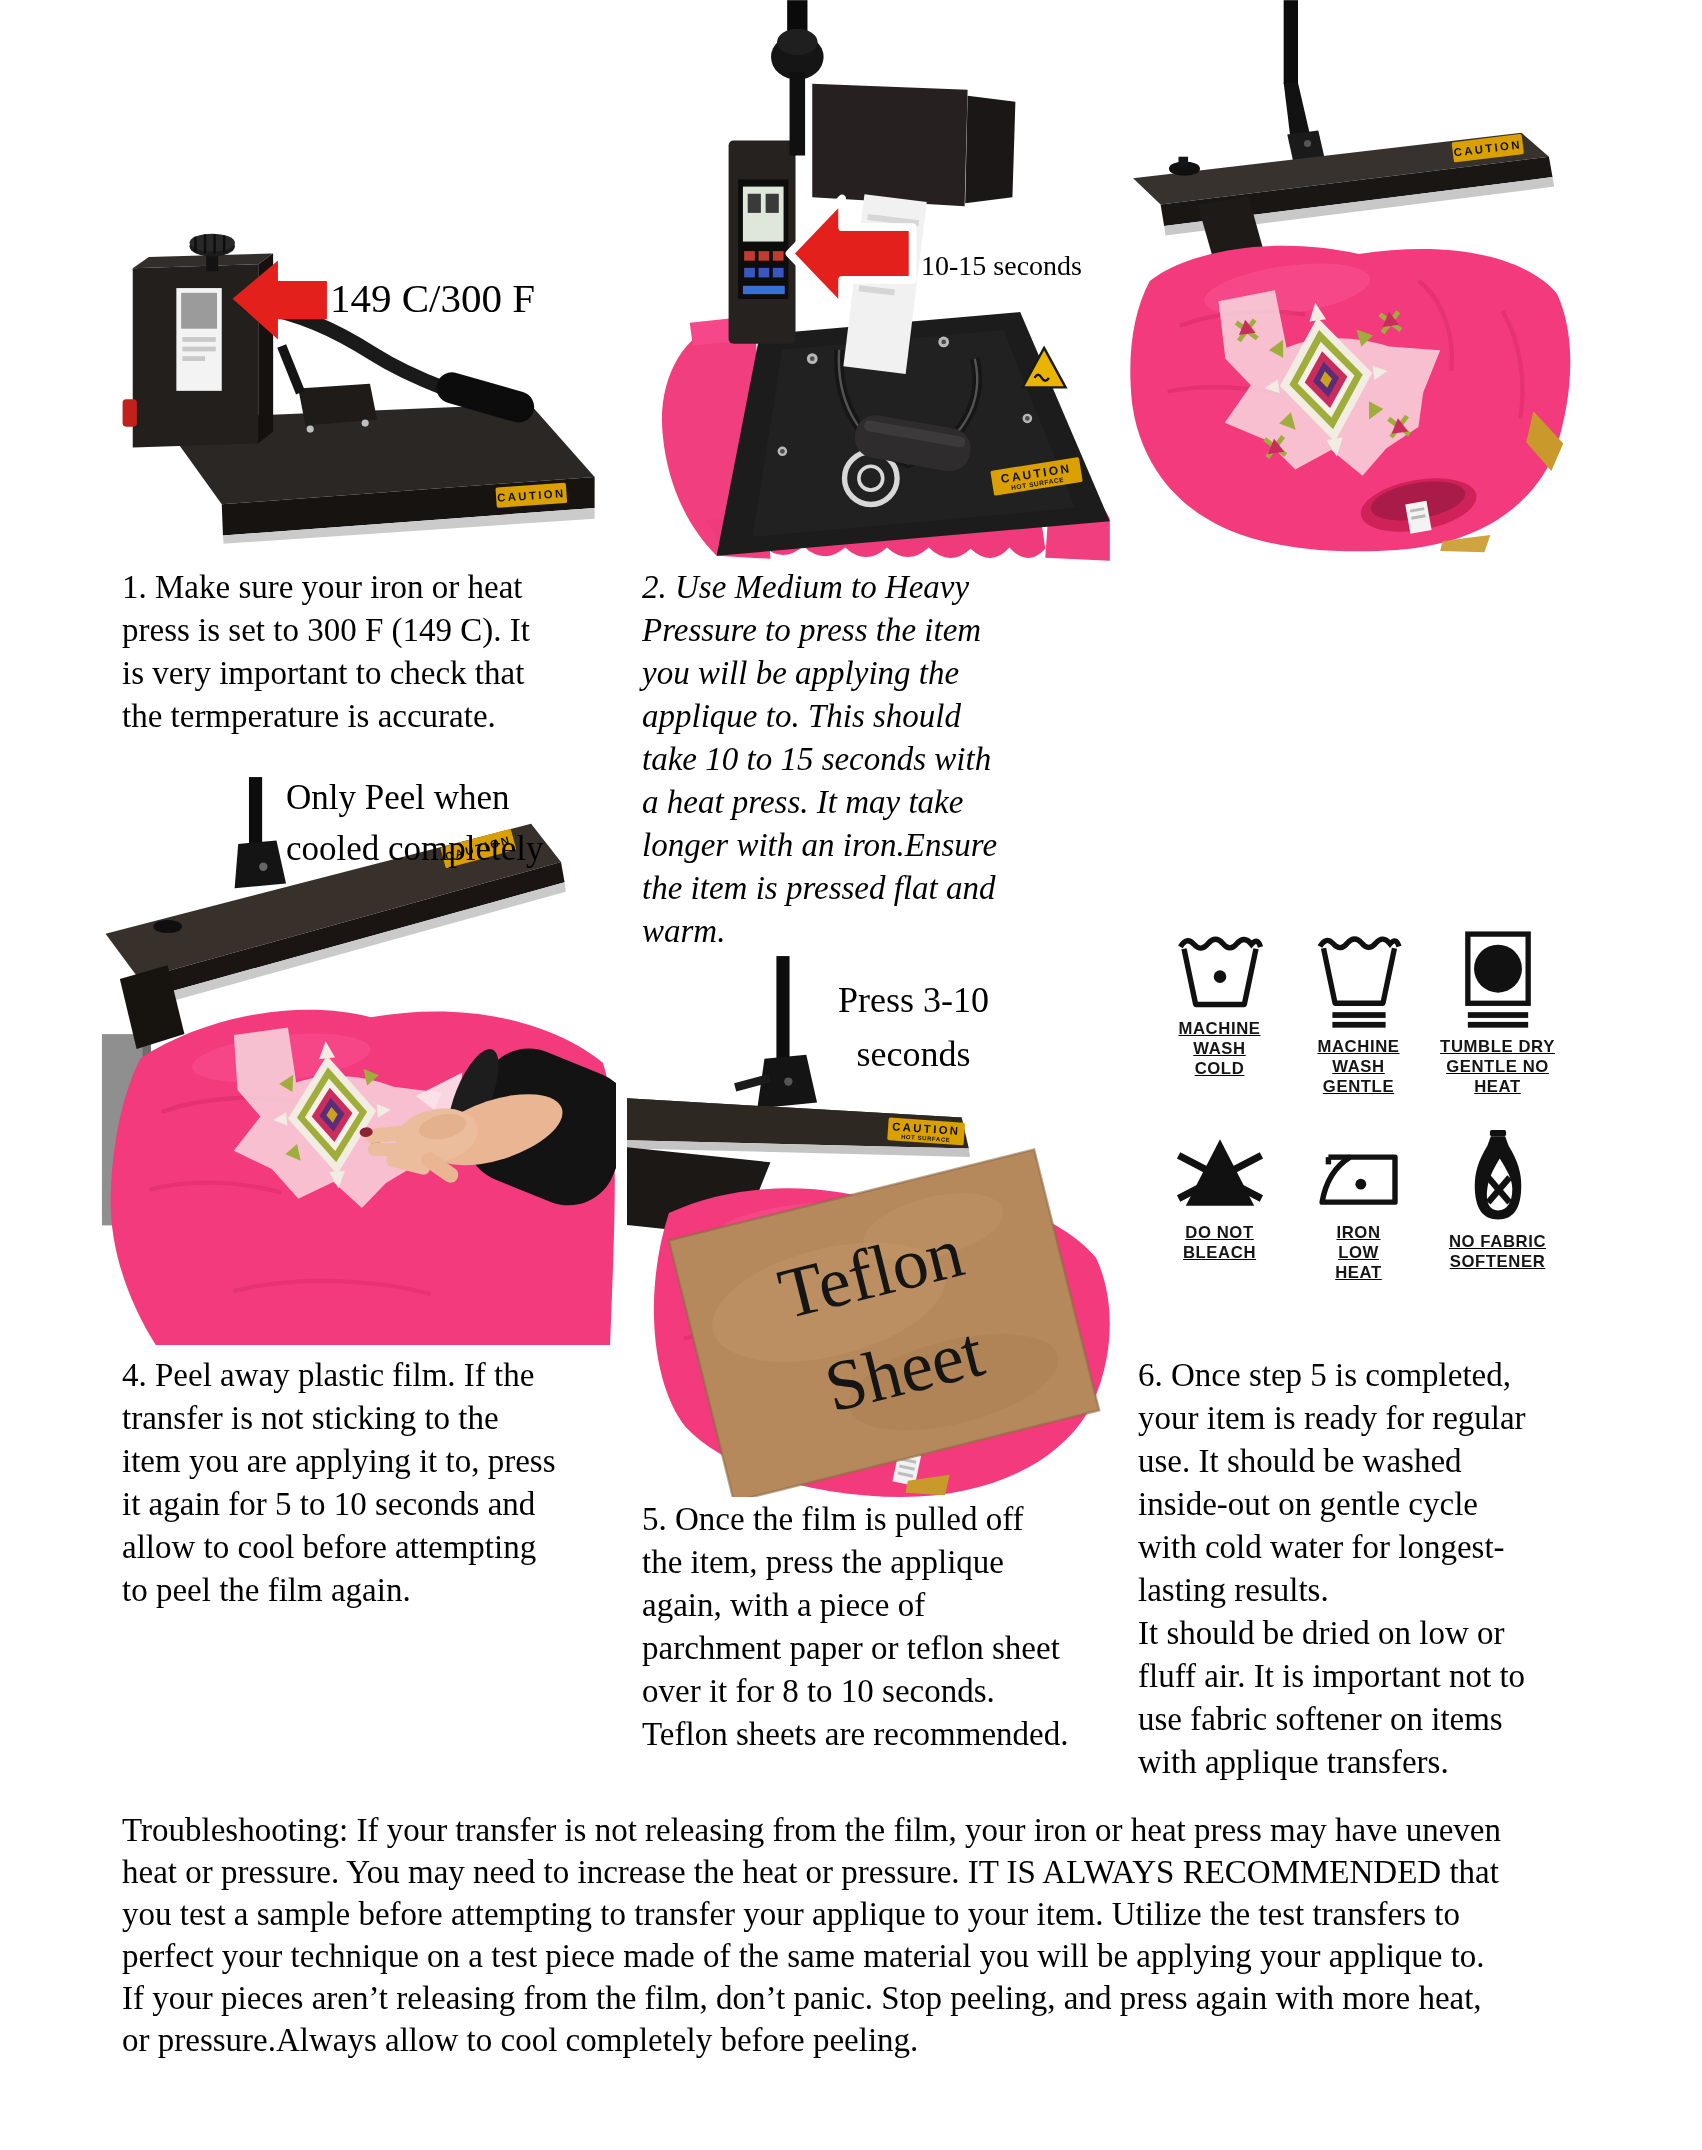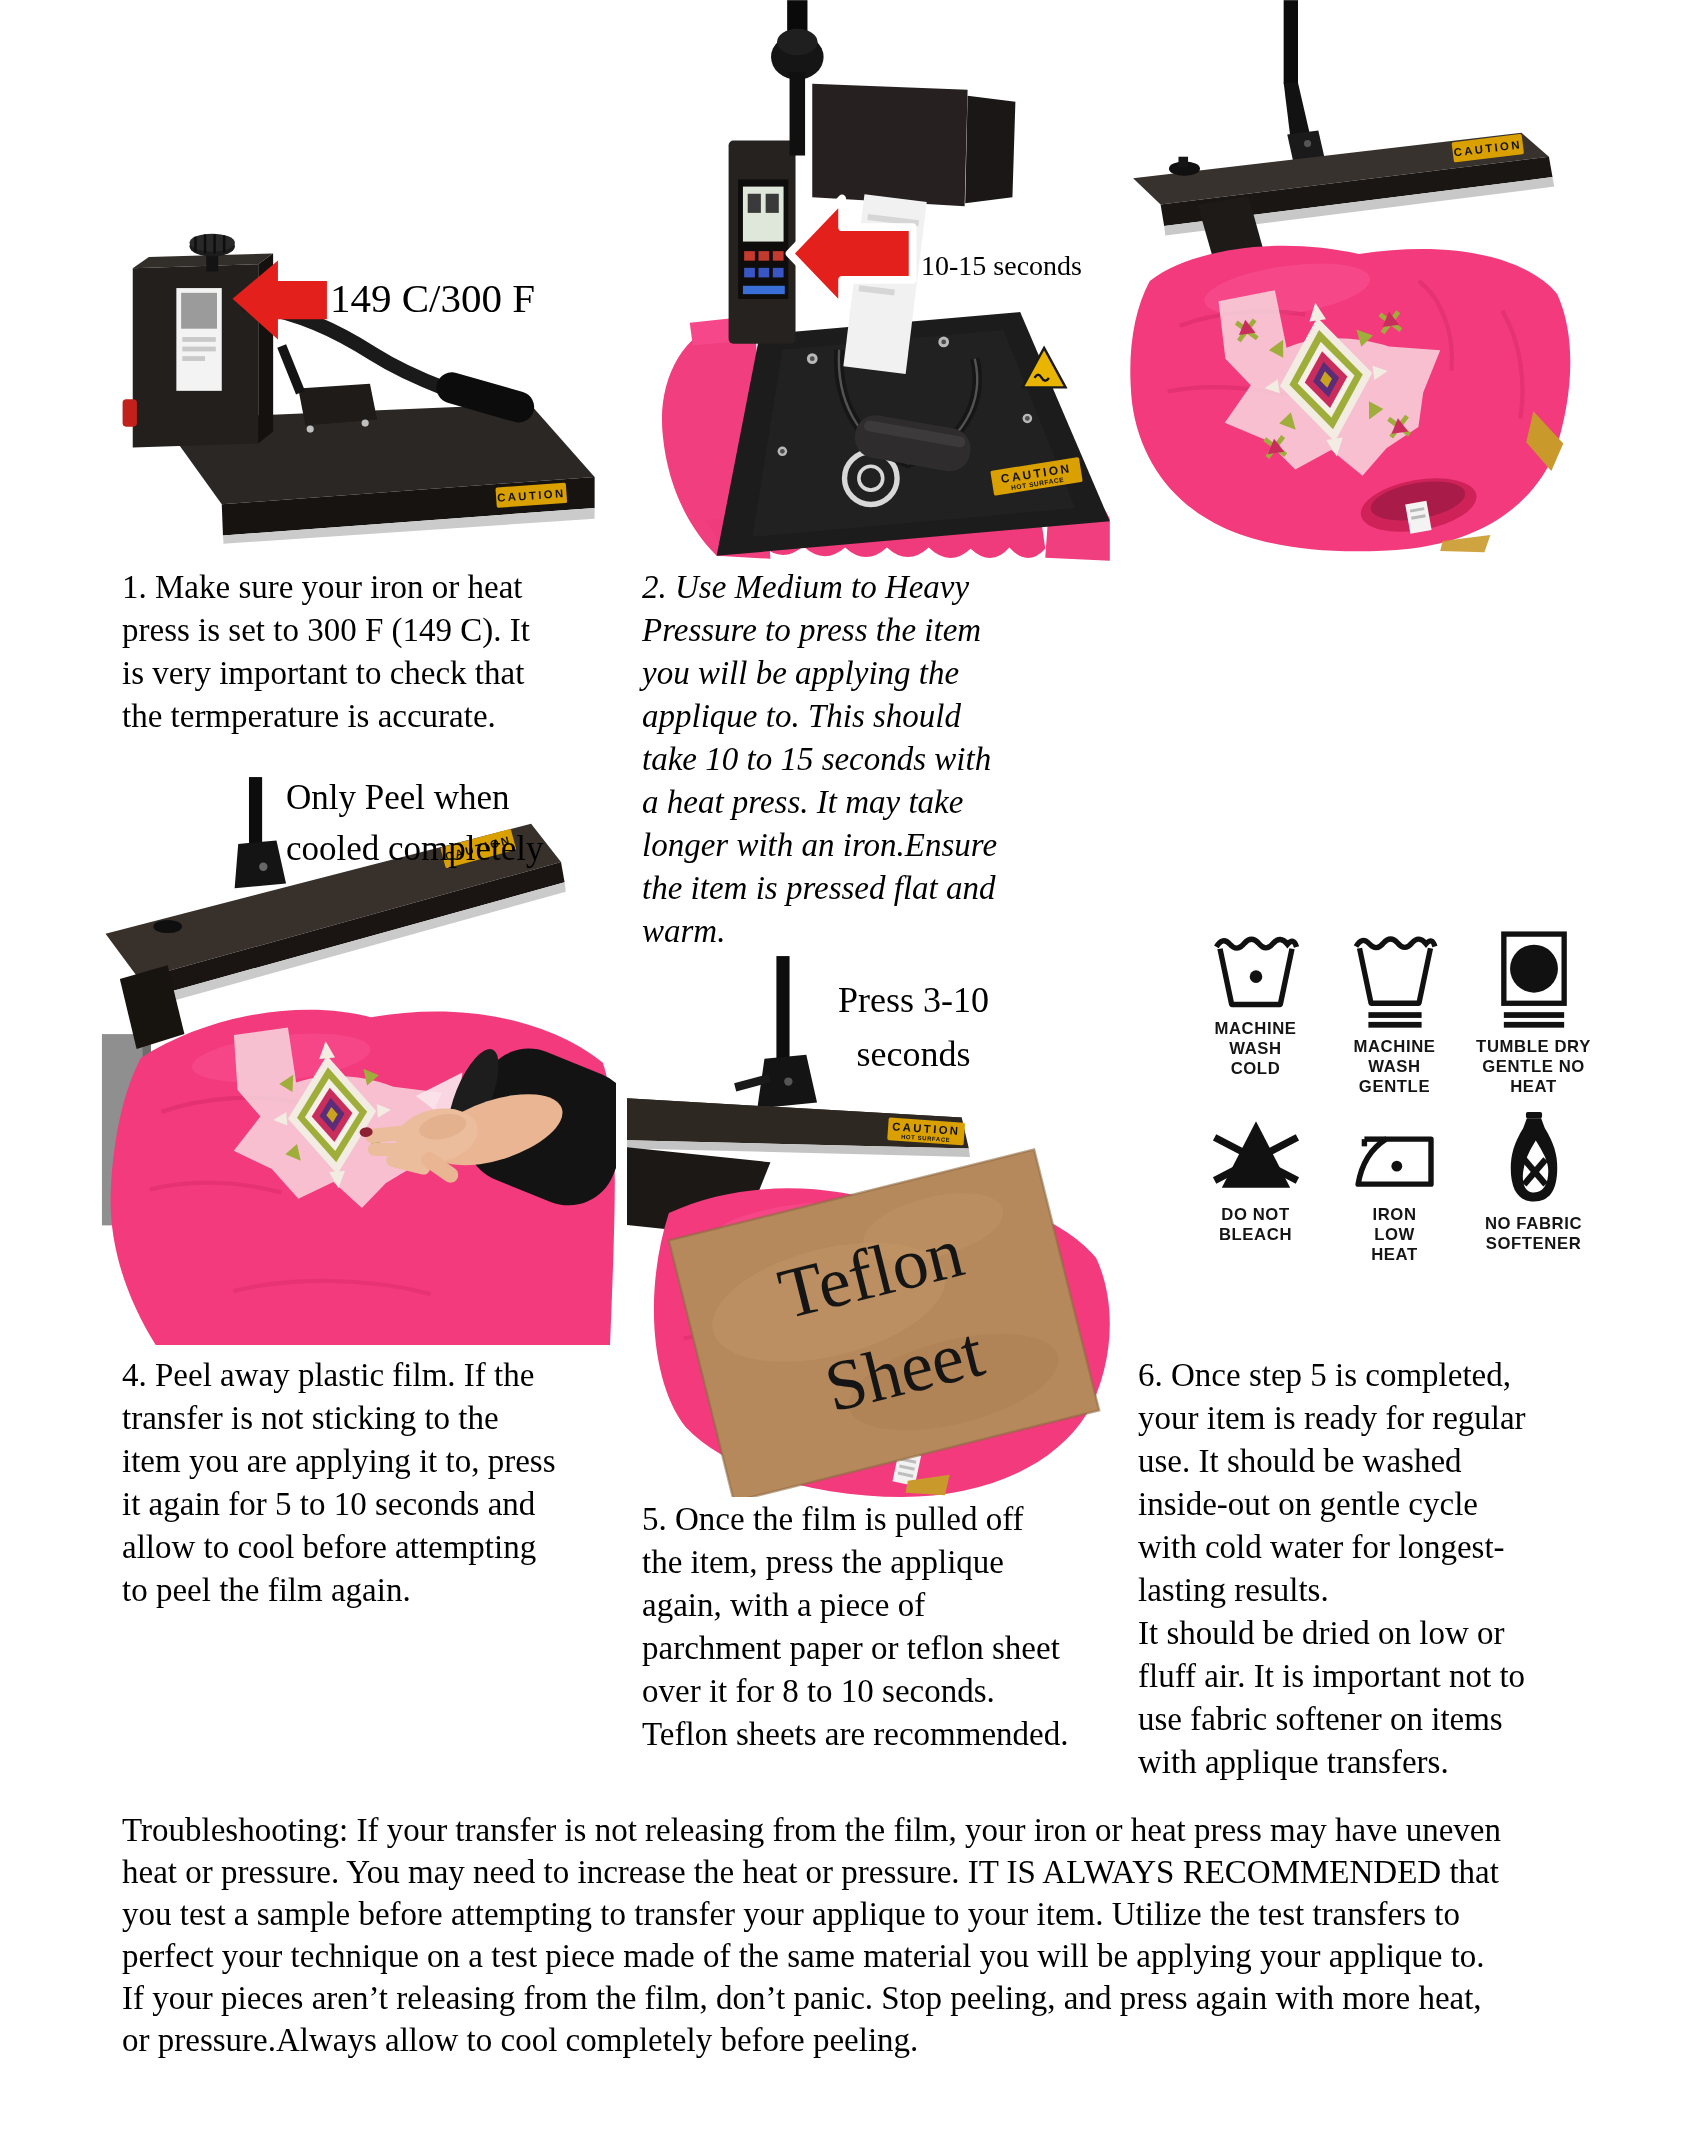--- a/index.html
+++ b/index.html
@@ -14,22 +14,22 @@
   .ann-press810{left:812px;top:973px;width:203px;text-align:center;font-size:36px;line-height:1.5;}
   .step{position:absolute;font-size:33px;line-height:43px;white-space:pre-line;}
   .step1{left:122px;top:566px;width:478px;}
   .step2{left:642px;top:566px;width:490px;font-style:italic;}
   .step3{left:1138px;top:566px;width:466px;}
   .step4{left:122px;top:1354px;width:514px;}
   .step5{left:642px;top:1498px;width:502px;}
   .step6{left:1138px;top:1354px;width:466px;}
   .troubleshooting{position:absolute;left:122px;top:1809px;width:1529px;
         font-size:33px;line-height:42px;white-space:pre-line;}
-  .care-grid{position:absolute;left:1186px;top:927px;display:grid;
-        grid-template-columns:repeat(3,139px);row-gap:15px;justify-items:center;}
+  .care-grid{position:absolute;left:1150px;top:927px;display:grid;
+        grid-template-columns:repeat(3,139px);row-gap:33px;justify-items:center;text-decoration:underline;}
   .care-cell{display:flex;flex-direction:column;align-items:center;text-align:center;}
   .care-cell svg{display:block;}
   .care-label{margin-top:8.4px;font-family:"Liberation Sans", sans-serif;font-weight:bold;
         font-size:16.7px;line-height:20px;letter-spacing:0.6px;white-space:pre-line;color:#151515;}
   .caution-text{font-family:"Liberation Sans", sans-serif;font-weight:bold;letter-spacing:4px;}
   .caution-sub{font-family:"Liberation Sans", sans-serif;font-weight:bold;letter-spacing:1px;}
 </style>
 </head>
 <body>
 

